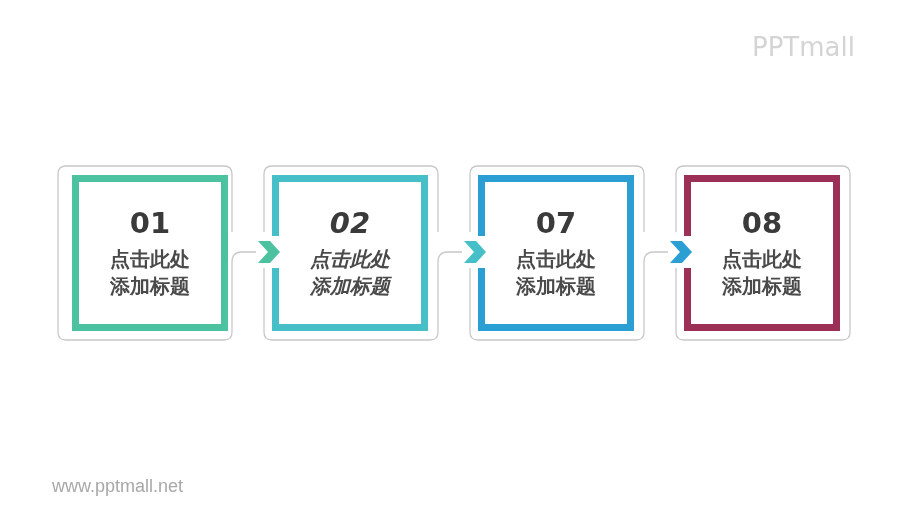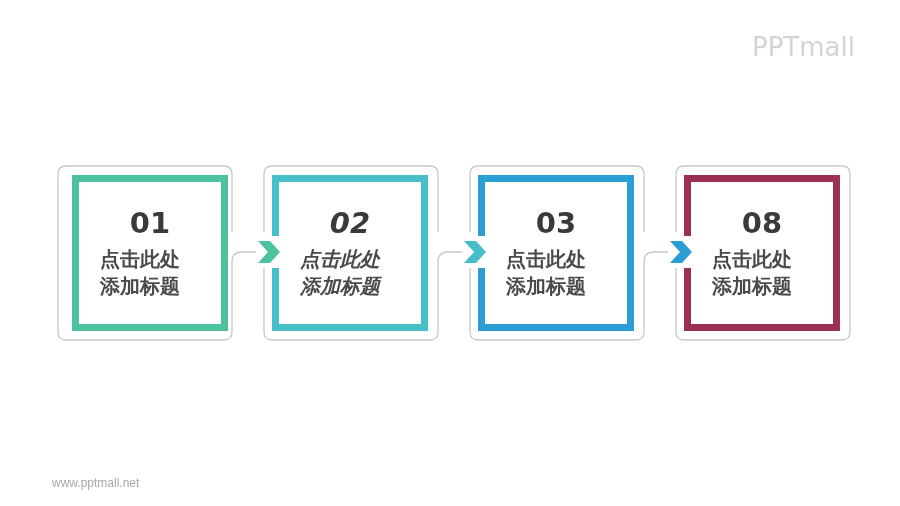--- a/index.html
+++ b/index.html
@@ -1,29 +1,29 @@
 <!DOCTYPE html>
 <html><head>
 <meta charset="utf-8">
 <style>
   html, body { margin:0; padding:0; }
   body { width:900px; height:506px; background:#ffffff; position:relative; overflow:hidden;
          font-family:"DejaVu Sans", sans-serif; }
   .logo { position:absolute; left:752px; top:32px; font-family:"DejaVu Sans", sans-serif;
           font-size:26px; font-weight:normal; color:#d4d4d4; letter-spacing:0px; }
   .footer { position:absolute; left:52px; top:476px; font-family:"Liberation Sans", sans-serif;
-            font-size:12px; color:#a8a8a8; }
+            font-size:18px; color:#a8a8a8; }
   svg.conn { position:absolute; left:0; top:0; }
   .step { position:absolute; top:175px; width:156px; height:156px; box-sizing:border-box;
           border:7px solid #4cc2a0; background:#fff; display:flex; flex-direction:column;
           align-items:center; justify-content:center; }
   .num { font-family:"DejaVu Sans", sans-serif; font-weight:bold; font-size:29px; color:#3a3a3a;
          line-height:34px; margin-bottom:6px; }
   .title { font-family:"DejaVu Sans", sans-serif; font-weight:bold; font-size:20px; color:#4a4a4a;
-           line-height:27px; width:100px; }
+           line-height:27px; text-align:center; width:100px; }
 </style>
 </head>
 <body>
 
 <div class="logo">PPTmall</div>
 
 <svg class="conn" width="900" height="506">
   <g fill="none" stroke="#c8c8c8" stroke-width="1.3">
 
     <path d="M232,232 L232,174 Q232,166 224,166 L66,166 Q58,166 58,174 L58,332 Q58,340 66,340 L224,340 Q232,340 232,332 L232,262"></path>
@@ -41,21 +41,21 @@
   <div class="num">01</div>
   <div class="title">点击此处</div>
   <div class="title">添加标题</div>
 </div>
 <div class="step" style="left:272px;border-color:#46bfc9;font-style:italic;">
   <div class="num">02</div>
   <div class="title">点击此处</div>
   <div class="title">添加标题</div>
 </div>
 <div class="step" style="left:478px;border-color:#2b9fd3;">
-  <div class="num">03</div>
+  <div class="num">07</div>
   <div class="title">点击此处</div>
   <div class="title">添加标题</div>
 </div>
 <div class="step" style="left:684px;border-color:#9c2f55;">
   <div class="num">08</div>
   <div class="title">点击此处</div>
   <div class="title">添加标题</div>
 </div>
 
 <svg class="conn" width="900" height="506">

